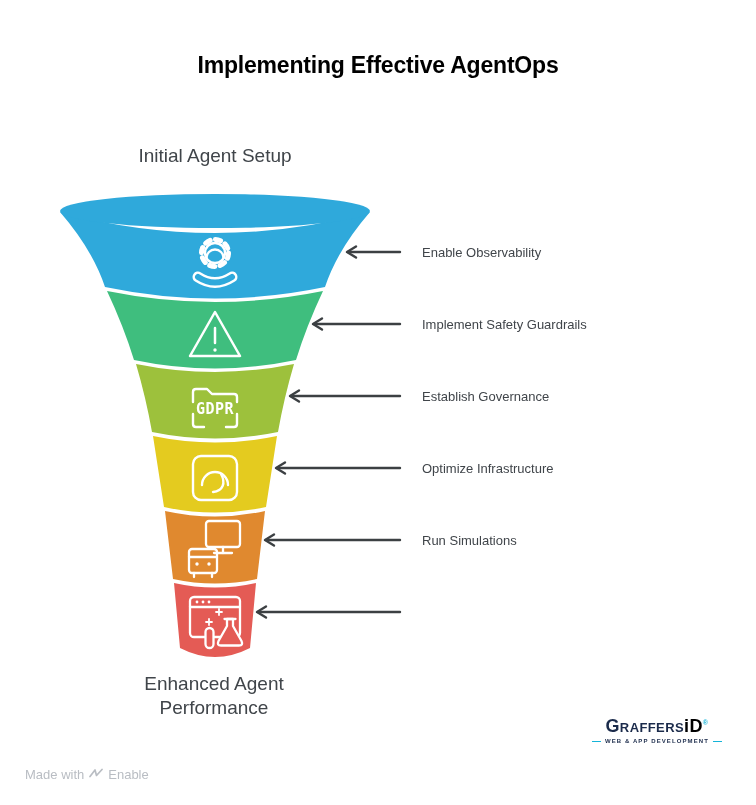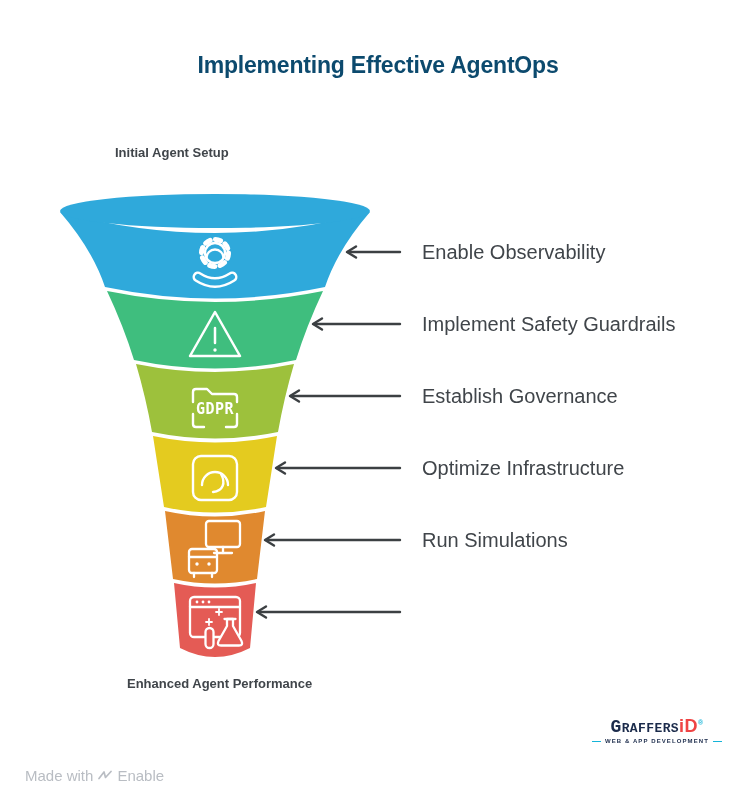--- a/index.html
+++ b/index.html
@@ -1,35 +1,35 @@
 <!DOCTYPE html>
 <html><head>
 <meta charset="utf-8">
 <style>
   html,body{margin:0;padding:0;background:#fff;}
   #canvas{position:relative;width:756px;height:805px;background:#ffffff;overflow:hidden;
           font-family:"Liberation Sans",sans-serif;}
   .title{position:absolute;top:52px;left:0;width:100%;text-align:center;
-         font-size:23px;font-weight:700;color:#0c4a6e;letter-spacing:-0.2px;}
-  .cap-label{position:absolute;font-size:13px;color:#40454a;text-align:left;font-weight:bold;}
+         font-size:23px;font-weight:700;color:#000000;letter-spacing:-0.2px;}
+  .cap-label{position:absolute;font-size:19px;color:#40454a;text-align:center;}
   .top-cap{top:145px;left:115px;width:200px;}
-  .bottom-cap{top:672px;left:127px;width:200px;line-height:24px;}
-  .stage-label{position:absolute;left:422px;font-size:20px;color:#40454a;white-space:nowrap;
+  .bottom-cap{top:672px;left:114px;width:200px;line-height:24px;}
+  .stage-label{position:absolute;left:422px;font-size:13px;color:#40454a;white-space:nowrap;
                transform:translateY(-50%);}
   svg.diagram{position:absolute;left:0;top:0;}
   .logo{position:absolute;top:716px;right:34px;text-align:center;}
   .logo-line1{font-size:18px;font-weight:700;letter-spacing:.4px;}
-  .logo-primary{color:#1b2b4b;font-variant:small-caps;font-family:Liberation Mono, monospace;}
-  .logo-accent{color:#ef4444;margin-top:40px;}
+  .logo-primary{color:#1b2b4b;font-variant:small-caps;}
+  .logo-accent{color:#000000;margin-top:40px;}
   .logo-reg{color:#15b4d8;font-size:7px;vertical-align:super;}
   .logo-tagline{display:flex;align-items:center;justify-content:center;gap:4px;margin-top:1px;}
   .logo-tagline .tg{font-size:6px;letter-spacing:1.1px;color:#1b2b4b;font-weight:700;}
   .logo-tagline .dash{display:inline-block;width:9px;height:0;border-top:1px solid #15b4d8;}
-  .made-with{position:absolute;left:25px;top:767px;display:flex;align-items:center;gap:5px;
-             font-size:15px;color:#b9bdc3;}
+  .made-with{position:absolute;left:25px;top:767px;display:flex;gap:5px;
+             font-size:13px;color:#b9bdc3;}
 </style>
 </head>
 <body>
 
 <div id="canvas">
 
   <div class="title">Implementing Effective AgentOps</div>
 
   <div class="cap-label top-cap">Initial Agent Setup</div>
 

